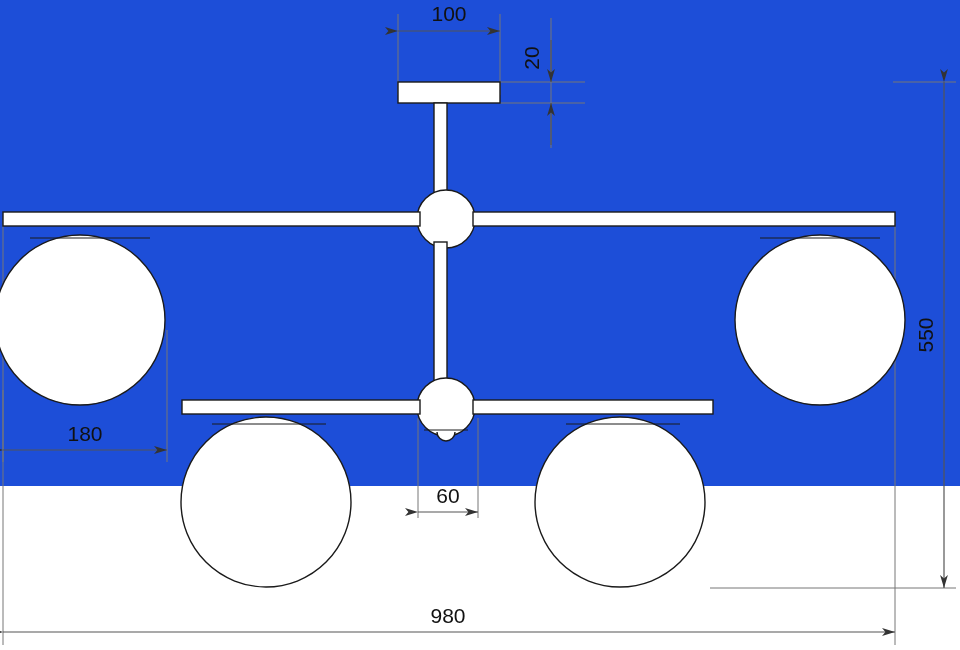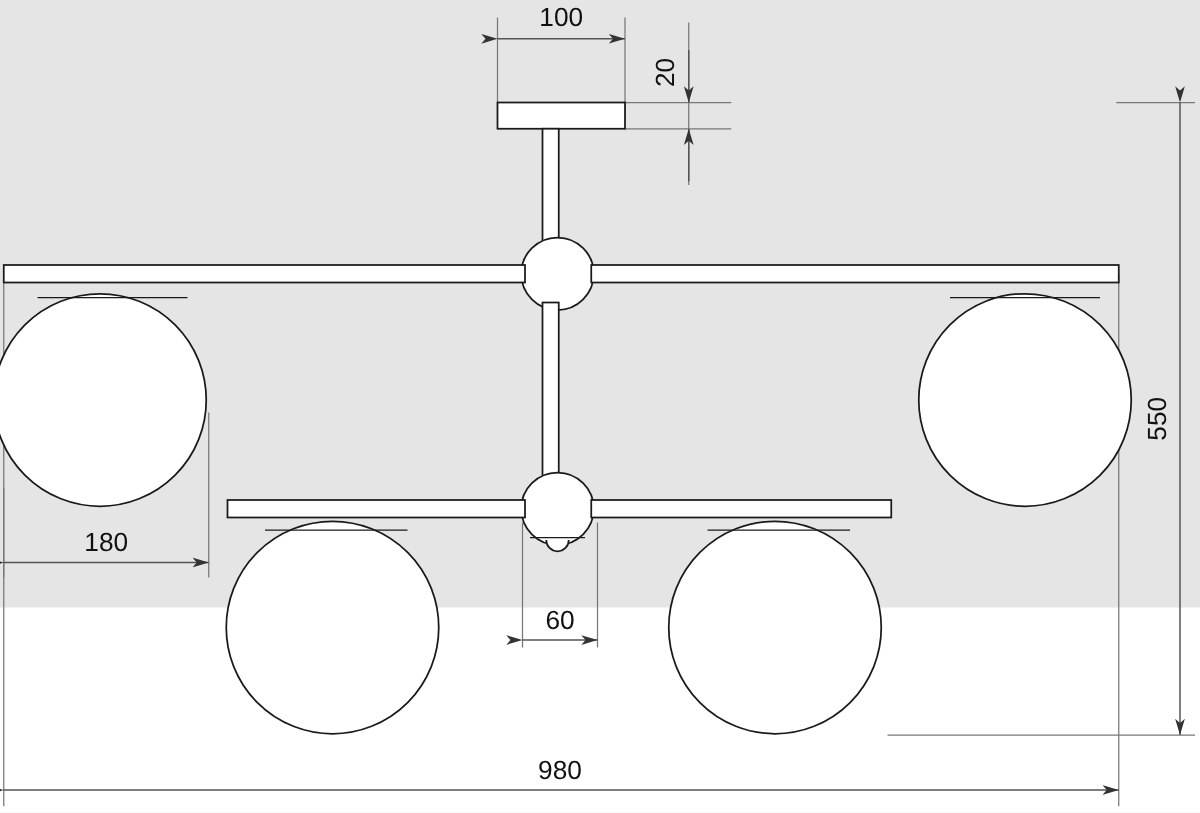--- a/index.html
+++ b/index.html
@@ -1,18 +1,18 @@
 <!DOCTYPE html>
 <html><head>
 <meta charset="utf-8">
 <style>
   html,body{margin:0;padding:0;background:#ffffff;}
   body{width:960px;height:650px;overflow:hidden;
        font-family:"Liberation Sans", sans-serif;}
-  #stage{position:relative;width:960px;height:486px;background:#e5e5e5;}
+  #stage{position:relative;width:960px;height:486px;background:#1d4ed8;}
   svg{display:block;}
   .dimtext{font-family:"Liberation Sans", sans-serif;font-size:21px;fill:#111111;}
 </style>
 </head>
 <body>
 
 <div id="stage">
 <svg width="960" height="650" viewBox="0 0 960 650">
 
   <defs>

